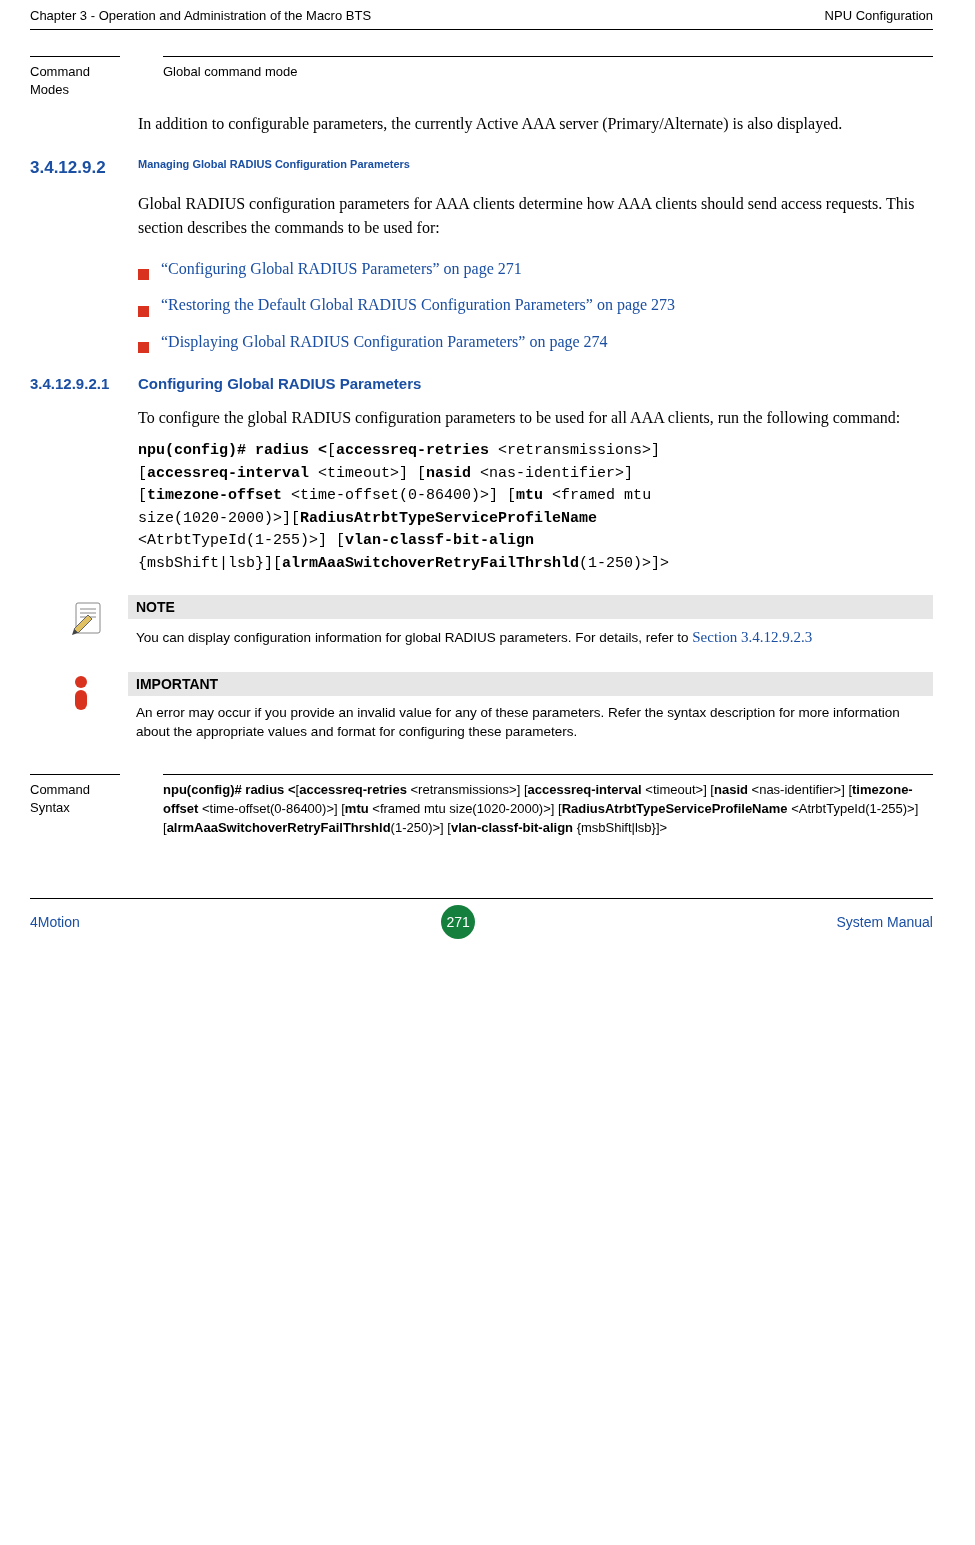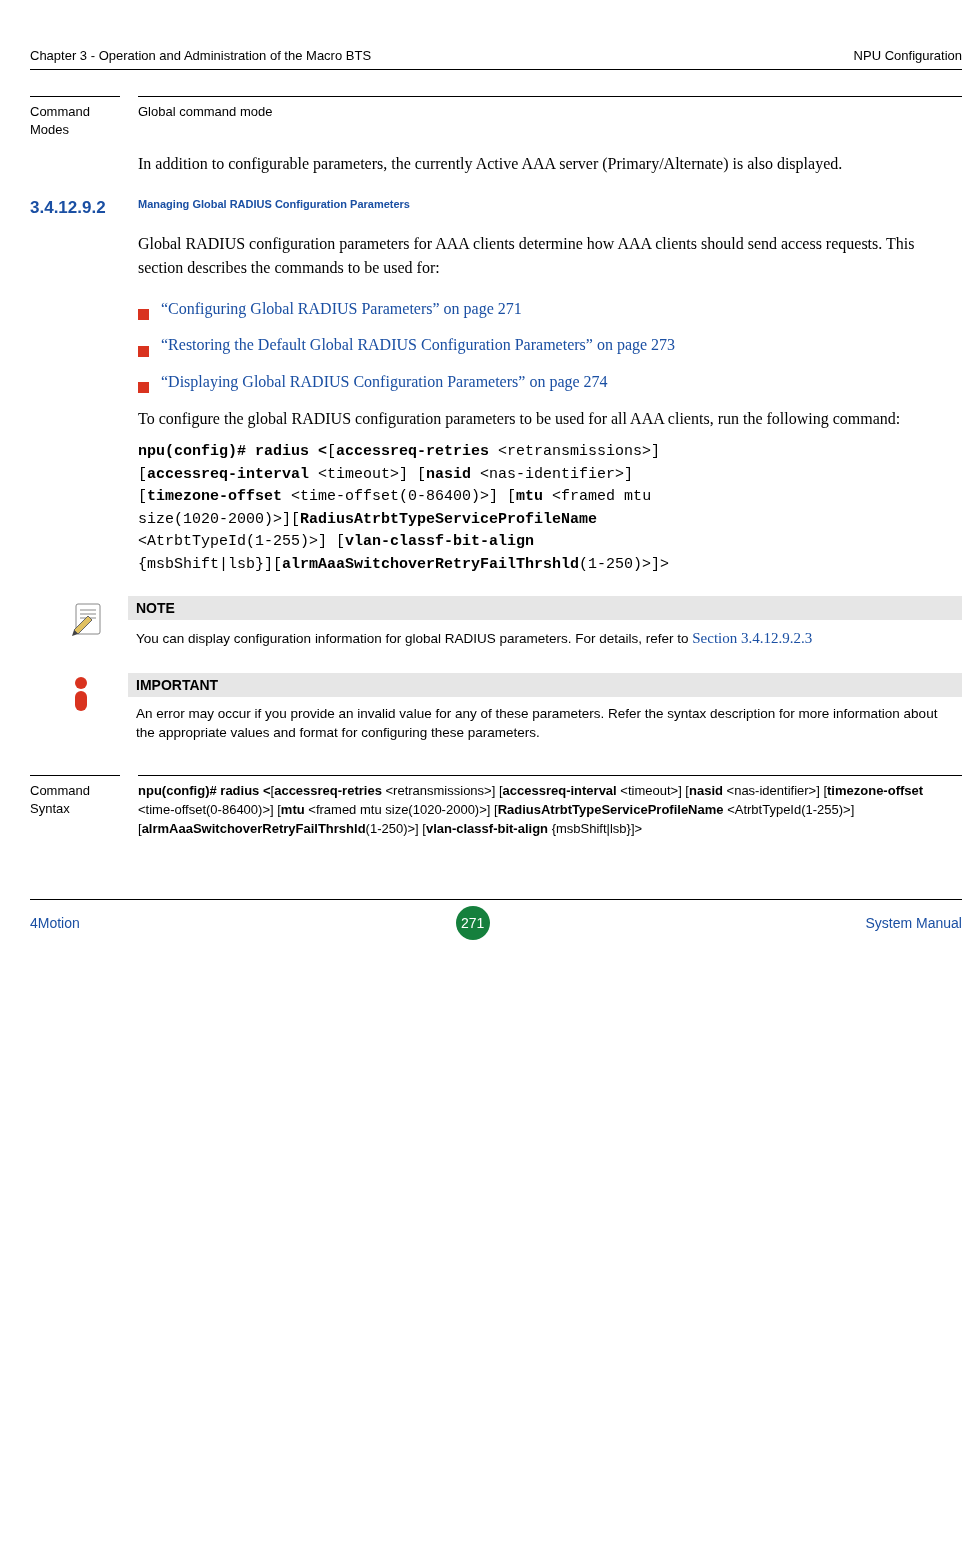--- a/index.html
+++ b/index.html
@@ -3,22 +3,21 @@
 <meta charset="utf-8">
 <style>
   body {
     font-family: Arial, Helvetica, sans-serif;
     margin: 0;
     padding: 0;
     width: 975px;
     color: #000;
   }
   .page {
-    padding: 0 13px 20px 30px;
-    margin-top: 40px;
+    padding: 0 42px 20px 30px;
   }
   .header-row {
     display: flex;
     justify-content: space-between;
     font-size: 13px;
     padding: 8px 0 6px 0;
     border-bottom: 1px solid #000;
   }
   .body-text {
     font-family: "Bookman Old Style", Georgia, serif;
@@ -109,20 +108,21 @@
   }
   .callout-text .link {
     color: #1a4fa3;
     font-family: "Bookman Old Style", Georgia, serif;
     font-size: 15px;
   }
   .modetable {
     display: flex;
     margin-top: 26px;
     font-size: 13px;
+    gap: 25px;
   }
   .modetable .label {
     width: 90px;
     border-top: 1px solid #000;
     padding-top: 6px;
     margin-right: 18px;
     flex-shrink: 0;
     line-height: 1.35;
   }
   .modetable .value {
@@ -187,20 +187,24 @@
     <div class="bullet-item">
       <div class="bullet-sq"></div>
       <div class="bullet-text">“Restoring the Default Global RADIUS Configuration Parameters” on page 273</div>
     </div>
     <div class="bullet-item">
       <div class="bullet-sq"></div>
       <div class="bullet-text">“Displaying Global RADIUS Configuration Parameters” on page 274</div>
     </div>
   </div>
 
+  <div class="section-row">
+    <div class="section-num sub">3.4.12.9.2.1</div>
+    <div class="section-title sub">Configuring Global RADIUS Parameters</div>
+  </div>
 
   <div class="body-text">To configure the global RADIUS configuration parameters to be used for all AAA clients, run the following command:</div>
 
   <div class="cmd-block">
     <div>
       <b>npu(config)# radius &lt;</b><span>[</span><b>accessreq-retries</b><span> &lt;retransmissions&gt;] </span>
     </div>
     <div>
       <span>[</span><b>accessreq-interval</b><span> &lt;timeout&gt;] [</span><b>nasid</b><span> &lt;nas-identifier&gt;] </span>
     </div>

